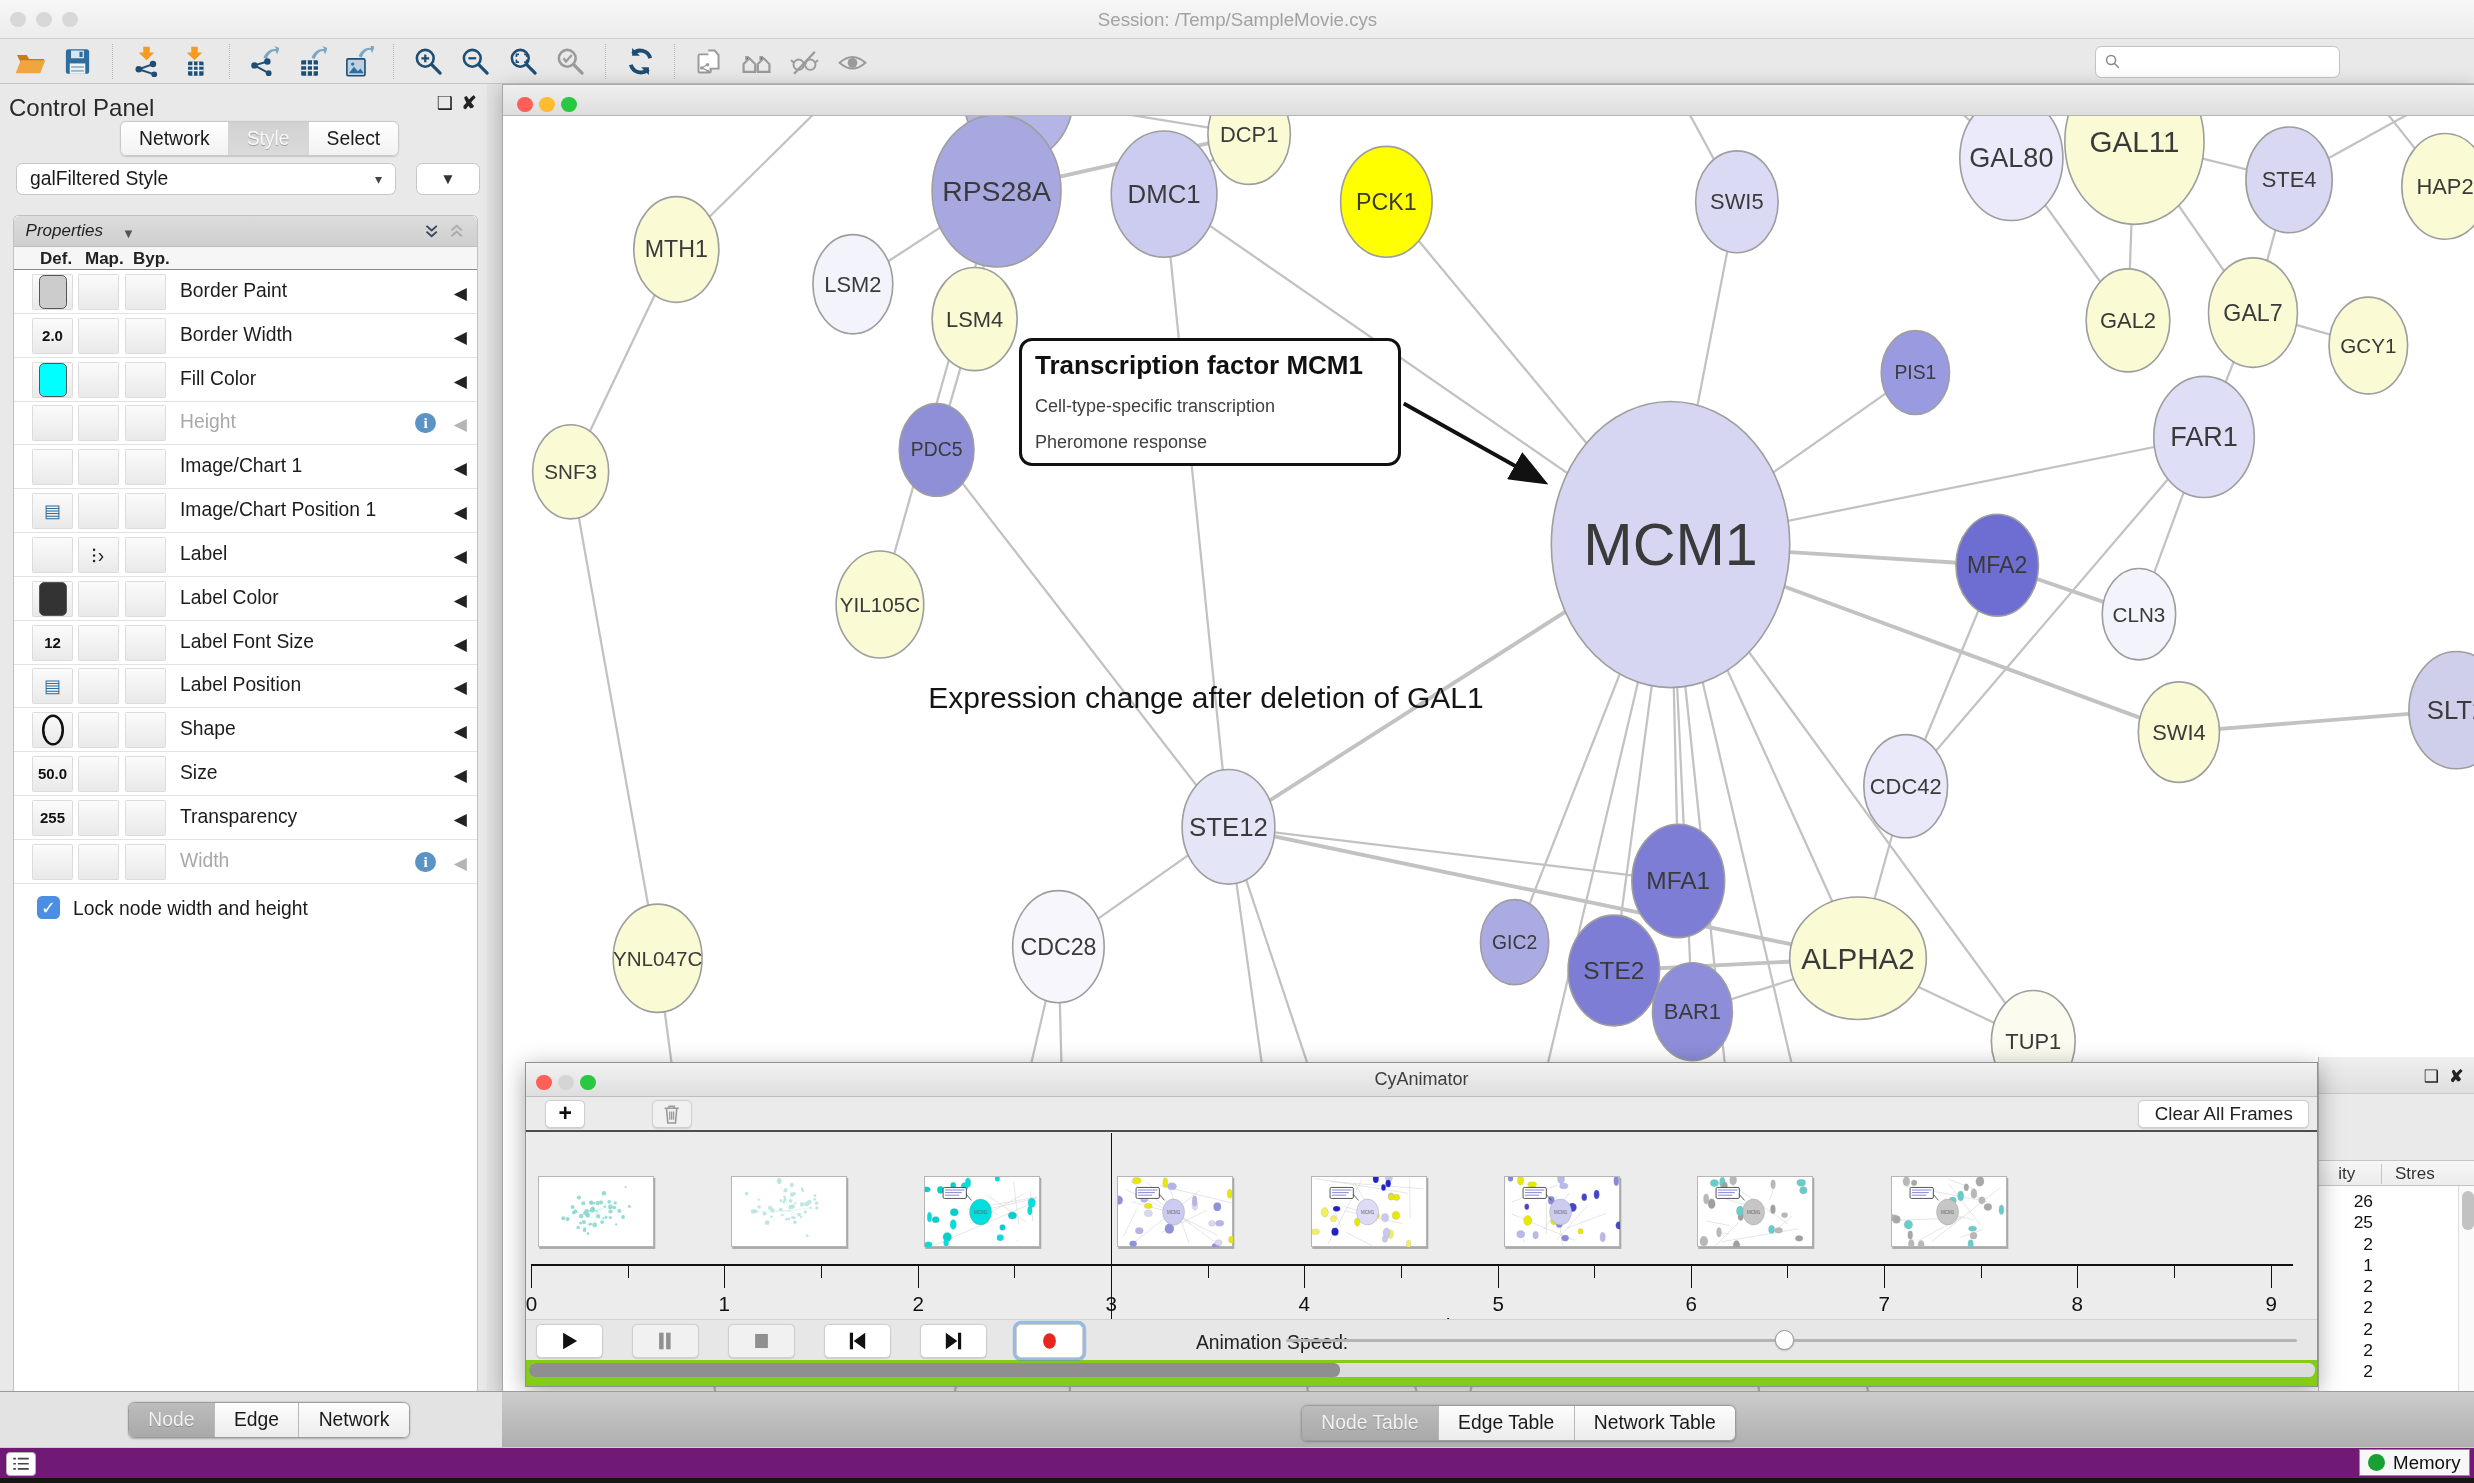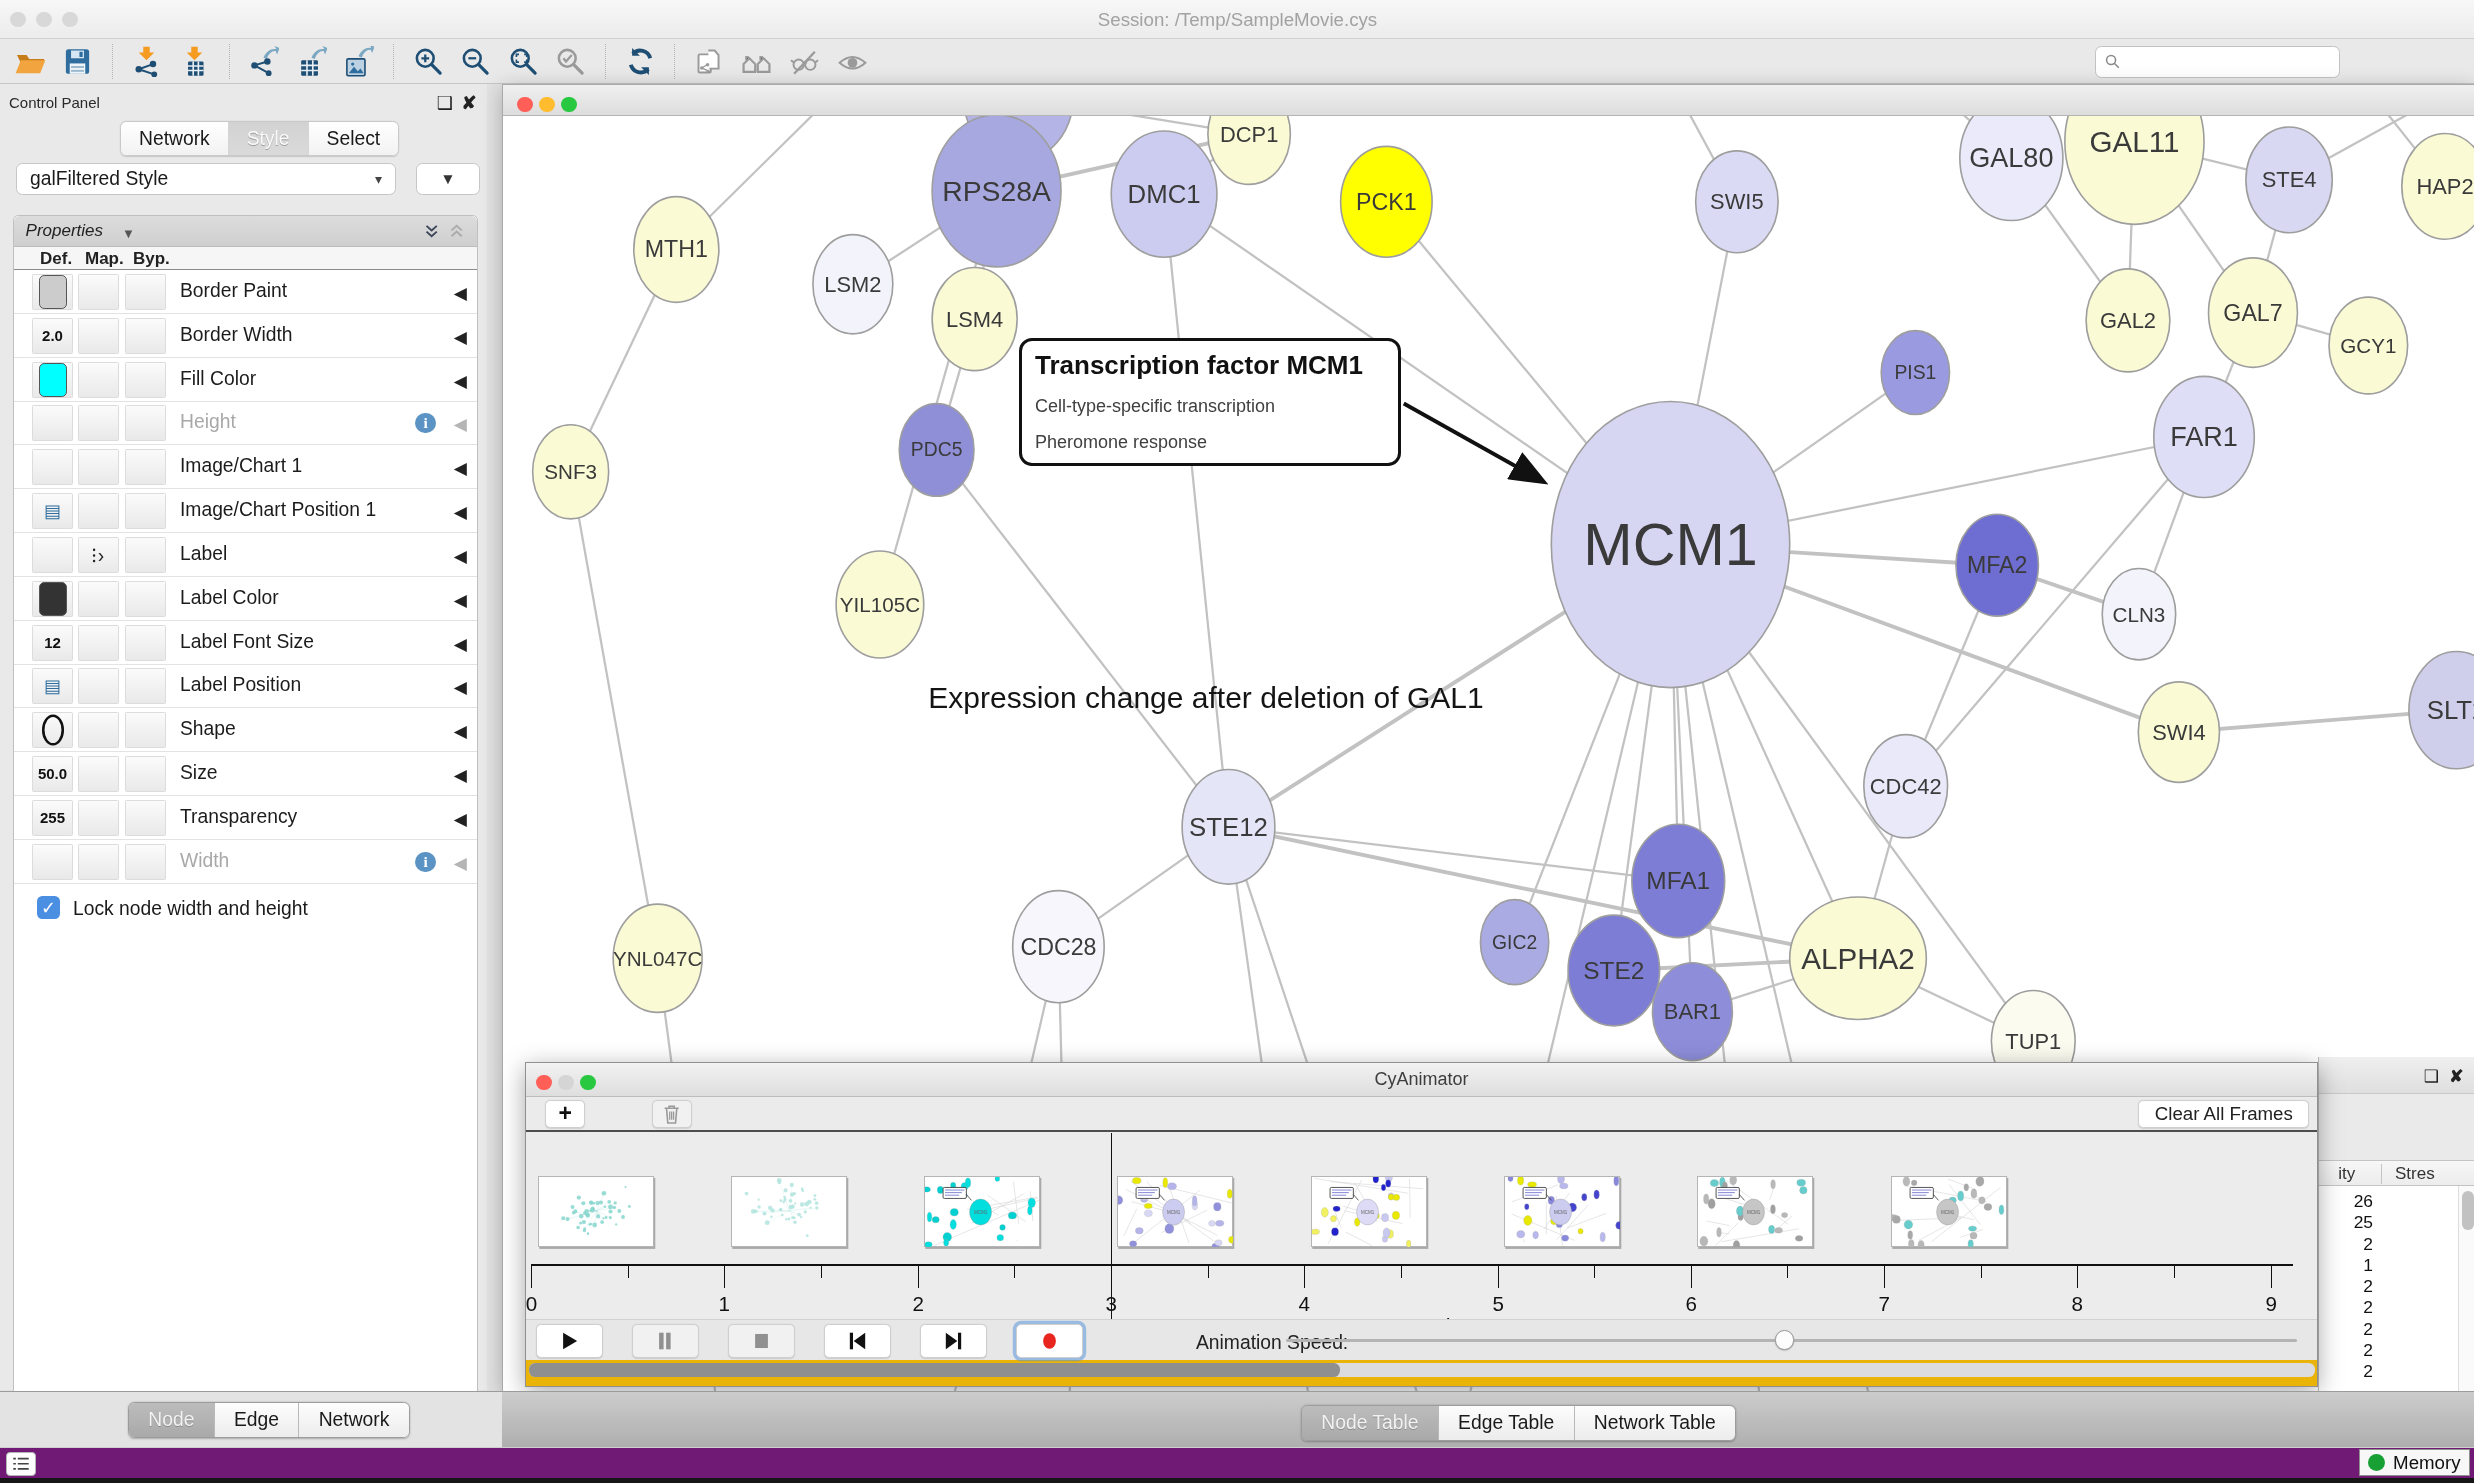--- a/index.html
+++ b/index.html
@@ -19,21 +19,21 @@
     border-bottom:0.6px solid #c6c6c6; display:flex; align-items:center; padding-left:6.4px; }
   .tb-icon { width:36px; height:36px; margin:0 5.8px; display:flex; align-items:center; justify-content:center; }
   .tb-icon svg { width:31px; height:31px; }
   .tb-sep { width:0; height:35px; border-left:1.3px dotted #b3b3b3; margin:0 10.3px; }
   #search-box { right:135px; top:46px; width:245px; height:32px; background:#fff;
     border:0.6px solid #c2c2c2; border-radius:6.4px; display:flex; align-items:center; padding-left:7.7px; }
   #search-box svg { width:18px; height:18px; }
 
   
   #control-panel { left:0; top:84px; width:487px; height:1306px; background:#e9e9e9; }
-  #cp-title { left:9px; top:10.3px; font-size:15px; color:#2a2a2a; }
+  #cp-title { left:9px; top:10.3px; font-size:24px; color:#2a2a2a; }
   .winbtn { font-size:18px; color:#222; top:7.7px; }
   .cp-tabs { left:120px; top:37px; height:35px; display:flex; border:0.6px solid #c9c9c9;
     border-radius:6.4px; overflow:hidden; box-shadow:0 0.6px 1.3px rgba(0,0,0,.15); }
   .cp-tab { padding:0 18px; font-size:19.3px; display:flex; align-items:center;
     background:linear-gradient(#ffffff,#f2f2f2); color:#1a1a1a; border-left:0.6px solid #d5d5d5; }
   .cp-tab:first-child { border-left:none; }
   .cp-tab.sel { background:linear-gradient(#d2d2d2,#dadada); color:#fafafa;
     text-shadow:0 0.6px 0.6px #9a9a9a; }
   #style-select { left:16px; top:79px; width:380px; height:32px; background:#fff; border:0.6px solid #c6c6c6;
     border-radius:6.4px; font-size:19.3px; color:#1a1a1a; display:flex; align-items:center;
@@ -78,21 +78,21 @@
   #net-content { left:0; top:31px; width:1971px; height:1276px; overflow:hidden; background:#fff; }
   #net-svg { position:absolute; left:0; top:0; }
   .node-label { fill:#3a3a3a; }
   #annotation-box { left:516px; top:222px; width:382px; height:128px; background:#fff;
     border:3.9px solid #111; border-radius:13px; padding:9px 13px; }
   #anno-title { font-size:26px; font-weight:bold; color:#111; margin-bottom:5.2px; }
   .anno-line { font-size:18px; color:#404040; margin-top:15px; }
   #net-caption { left:400px; top:565px; width:606px; text-align:center; font-size:30px; color:#141414; }
 
   
-  #cya { left:525px; top:1062px; width:1793px; height:325px; background:#eab308;
+  #cya { left:525px; top:1062px; width:1793px; height:325px; background:#84cc16;
     border:0.6px solid #909090; box-shadow:0 5.2px 23px rgba(0,0,0,.35); }
   #cya-titlebar { left:0; top:0; width:100%; height:34px;
     background:linear-gradient(#f2f2f2,#dedede); border-bottom:0.6px solid #bdbdbd; }
   #cya-title { width:100%; top:6.4px; text-align:center; font-size:18px; color:#3d3d3d; }
   #cya-toolbar { left:0; top:34px; width:100%; height:34px; background:#ebebeb; }
   .cya-btn { height:28px; top:2.6px; border:0.6px solid #cfcfcf; border-radius:5.2px;
     display:flex; align-items:center; justify-content:center;
     background:#fff; box-shadow:0 0.6px 1.3px rgba(0,0,0,.12); }
   #add-frame-btn { left:19.3px; width:40px; font-size:23px; font-weight:bold; color:#111; }
   #del-frame-btn { left:126px; width:40px; background:#f1f1f1; }

